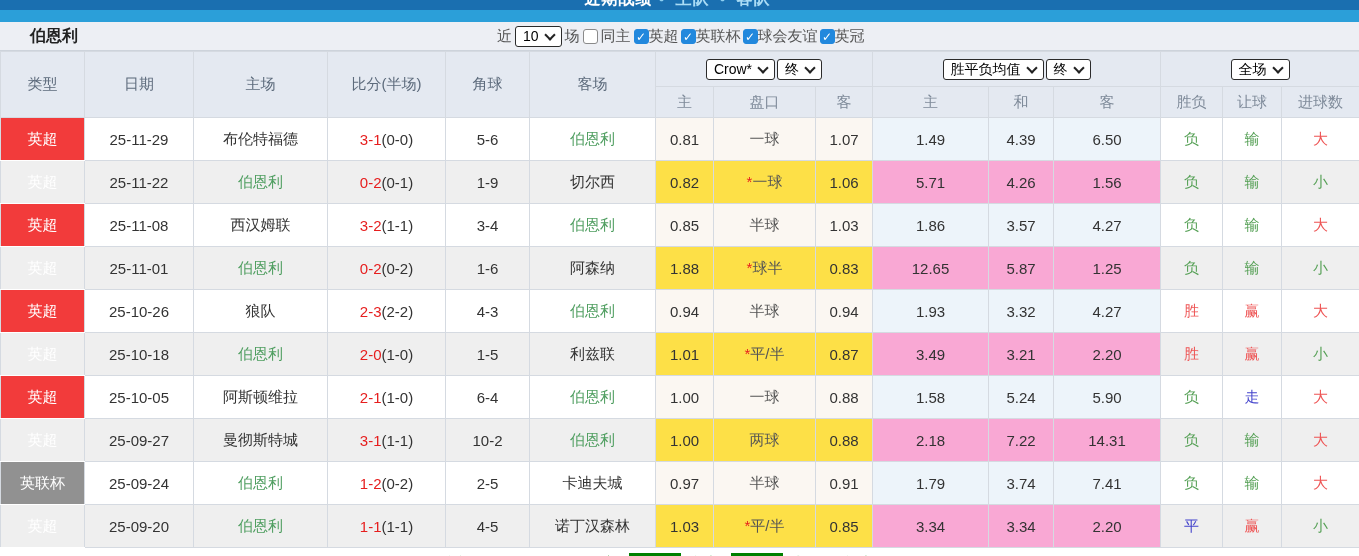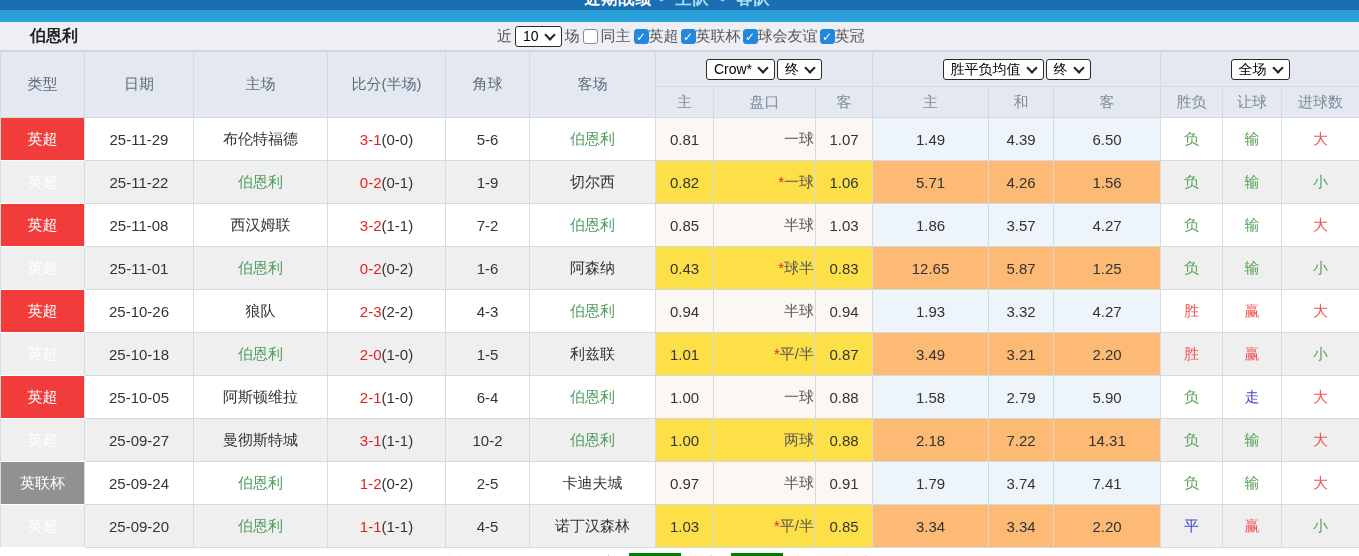--- a/index.html
+++ b/index.html
@@ -35,22 +35,22 @@
   .ddcell{background:#e4e9f1;}
   .ddwrap{display:flex;justify-content:center;align-items:center;gap:2px;}
   tbody td{height:40px;font-size:15px;color:#333;background:#fff;}
   tr.even td{background:#efefef;}
   td.type{background:#f23b3b;color:#fff;border-top:1px solid #fff;border-bottom:1px solid #fff;}
   td.type.cup{background:#919191;}
   td.team{color:#4f9e60;}
   .score .m{color:#e61e1e;}
   .score .h{color:#333;}
   td.warm{background:#fbf7f2;} tr.even td.warm{background:#fde047;}
-  td.cool{background:#edf4fa;} tr.even td.cool{background:#fdba74;margin-top:24px;}
-  td.pan{color:#555;text-align:right;}
+  td.cool{background:#edf4fa;} tr.even td.cool{background:#f9a8d4;margin-top:24px;}
+  td.pan{color:#555;}
   .star{color:#e61e1e;}
   td.res-g{color:#55a055;} td.res-r{color:#ee5555;} td.res-b{color:#4444cc;}
   
   .footer{height:33px;display:flex;justify-content:center;align-items:center;font-size:16px;background:#fff;}
   .f-green{color:#008000;} .f-red{color:#e60000;} .f-blue{color:#0000e6;}
   .f-badge{background:#008000;color:#fff;font-weight:bold;padding:3px 10px;margin:0 7px;}
 </style>
 </head>
 <body>
 
@@ -189,40 +189,40 @@
         <td class="cool">1.56</td>
         <td class="res-g">负</td>
         <td class="res-g">输</td>
         <td class="res-g">小</td>
       </tr>
       <tr>
         <td class="type epl">英超</td>
         <td>25-11-08</td>
         <td>西汉姆联</td>
         <td class="score"><span class="m">3-2</span><span class="h">(1-1)</span></td>
-        <td>7-2</td>
+        <td>3-4</td>
         <td class="team">伯恩利</td>
         <td class="warm">0.85</td>
         <td class="warm pan">半球</td>
         <td class="warm">1.03</td>
         <td class="cool">1.86</td>
         <td class="cool">3.57</td>
         <td class="cool">4.27</td>
         <td class="res-g">负</td>
         <td class="res-g">输</td>
         <td class="res-r">大</td>
       </tr>
       <tr class="even">
         <td class="type epl">英超</td>
         <td>25-11-01</td>
         <td class="team">伯恩利</td>
         <td class="score"><span class="m">0-2</span><span class="h">(0-2)</span></td>
         <td>1-6</td>
         <td>阿森纳</td>
-        <td class="warm">0.43</td>
+        <td class="warm">1.88</td>
         <td class="warm pan"><span class="star">*</span>球半</td>
         <td class="warm">0.83</td>
         <td class="cool">12.65</td>
         <td class="cool">5.87</td>
         <td class="cool">1.25</td>
         <td class="res-g">负</td>
         <td class="res-g">输</td>
         <td class="res-g">小</td>
       </tr>
       <tr>
@@ -263,21 +263,21 @@
         <td class="type epl">英超</td>
         <td>25-10-05</td>
         <td>阿斯顿维拉</td>
         <td class="score"><span class="m">2-1</span><span class="h">(1-0)</span></td>
         <td>6-4</td>
         <td class="team">伯恩利</td>
         <td class="warm">1.00</td>
         <td class="warm pan">一球</td>
         <td class="warm">0.88</td>
         <td class="cool">1.58</td>
-        <td class="cool">2.79</td>
+        <td class="cool">5.24</td>
         <td class="cool">5.90</td>
         <td class="res-g">负</td>
         <td class="res-b">走</td>
         <td class="res-r">大</td>
       </tr>
       <tr class="even">
         <td class="type epl">英超</td>
         <td>25-09-27</td>
         <td>曼彻斯特城</td>
         <td class="score"><span class="m">3-1</span><span class="h">(1-1)</span></td>

